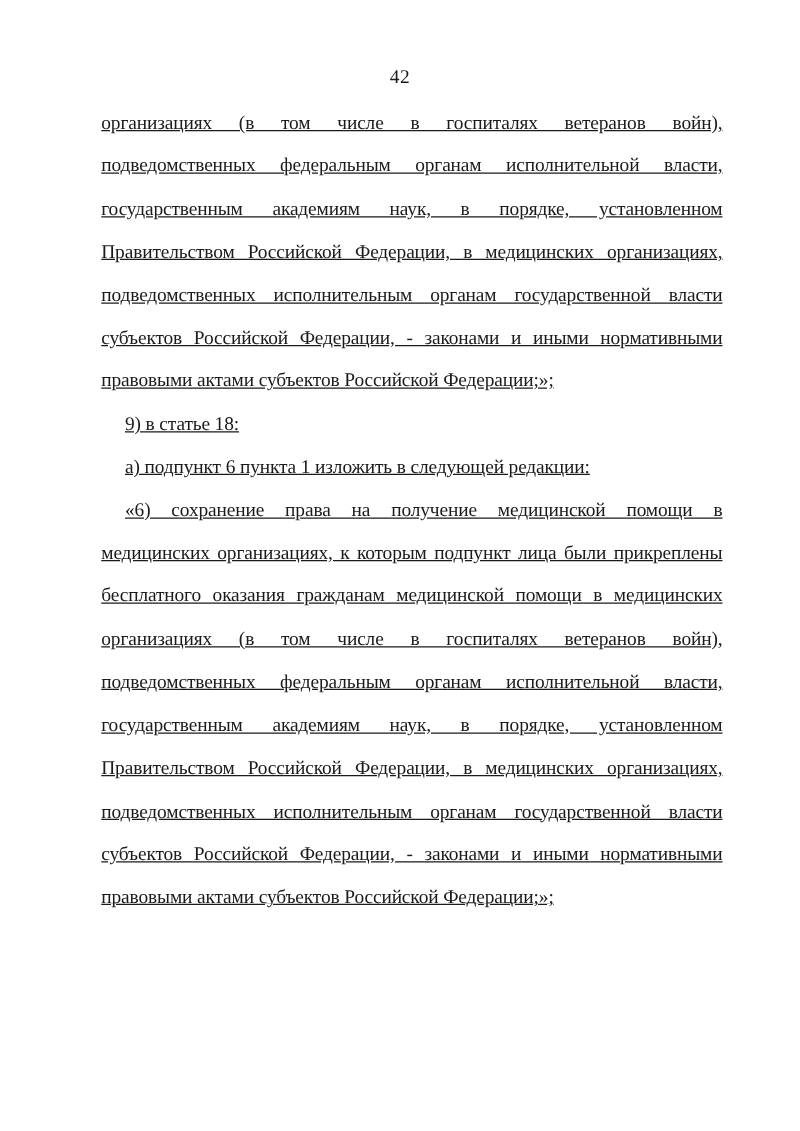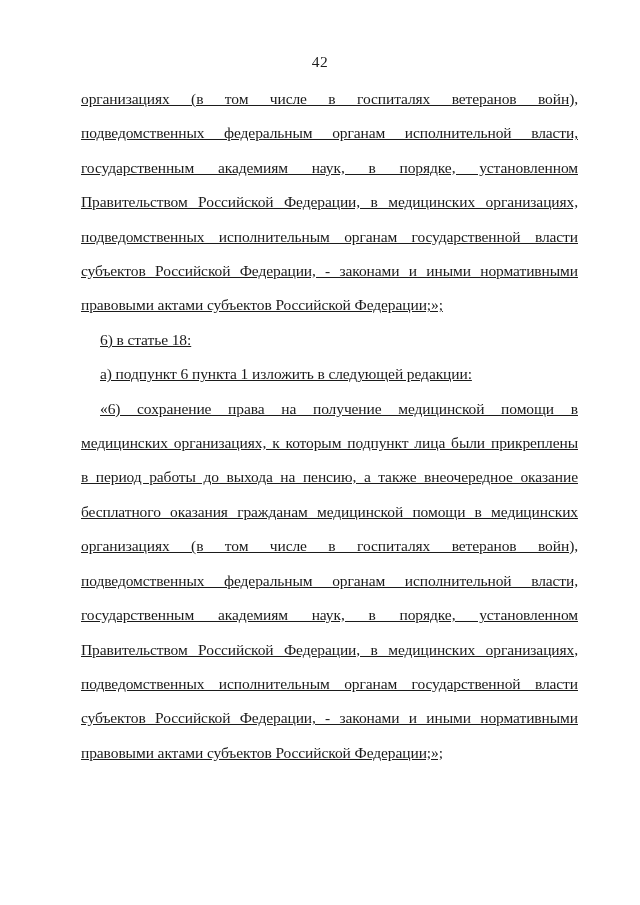--- a/index.html
+++ b/index.html
@@ -62,29 +62,28 @@
       <div class="para">
         <div class="line">организациях (в том числе в госпиталях ветеранов войн),</div>
         <div class="line">подведомственных федеральным органам исполнительной власти,</div>
         <div class="line">государственным академиям наук, в порядке, установленном</div>
         <div class="line">Правительством Российской Федерации, в медицинских организациях,</div>
         <div class="line">подведомственных исполнительным органам государственной власти</div>
         <div class="line">субъектов Российской Федерации, - законами и иными нормативными</div>
         <div class="line last">правовыми актами субъектов Российской Федерации;»;</div>
       </div>
       <div class="para">
-        <div class="line last indent">6) в статье 18:</div>
+        <div class="line last indent">9) в статье 18:</div>
       </div>
       <div class="para">
         <div class="line last indent">а) подпункт 6 пункта 1 изложить в следующей редакции:</div>
       </div>
       <div class="para">
         <div class="line indent">«6) сохранение права на получение медицинской помощи в</div>
         <div class="line">медицинских организациях, к которым подпункт лица были прикреплены</div>
-        <div class="line">в период работы до выхода на пенсию, а также внеочередное оказание</div>
         <div class="line">бесплатного оказания гражданам медицинской помощи в медицинских</div>
         <div class="line">организациях (в том числе в госпиталях ветеранов войн),</div>
         <div class="line">подведомственных федеральным органам исполнительной власти,</div>
         <div class="line">государственным академиям наук, в порядке, установленном</div>
         <div class="line">Правительством Российской Федерации, в медицинских организациях,</div>
         <div class="line">подведомственных исполнительным органам государственной власти</div>
         <div class="line">субъектов Российской Федерации, - законами и иными нормативными</div>
         <div class="line last">правовыми актами субъектов Российской Федерации;»;</div>
       </div>
     </div>

